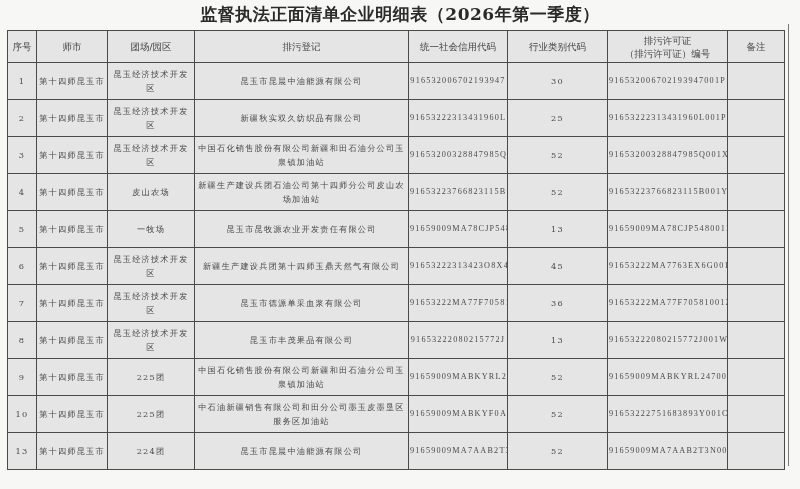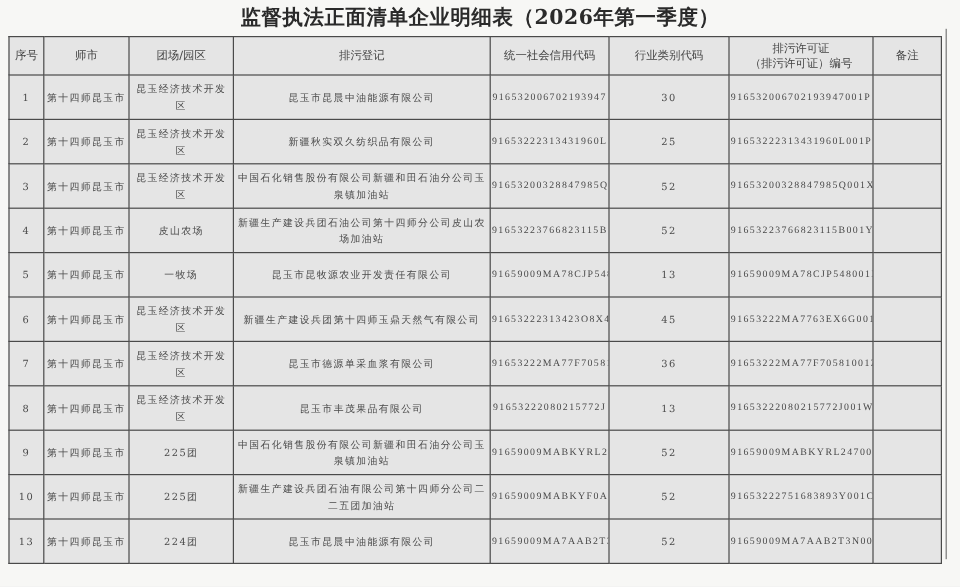--- a/index.html
+++ b/index.html
@@ -176,21 +176,21 @@
       <td class="company">中国石化销售股份有限公司新疆和田石油分公司玉泉镇加油站</td>
       <td class="code">91659009MABKYRL247</td>
       <td class="num">52</td>
       <td class="code">91659009MABKYRL247001X</td>
       <td></td>
     </tr>
     <tr>
       <td class="num">10</td>
       <td>第十四师昆玉市</td>
       <td>225团</td>
-      <td class="company">新疆生产建设兵团石油有限公司第十四师分公司二二五团加油站</td>
+      <td class="company">中石油新疆销售有限公司和田分公司墨玉皮墨垦区服务区加油站</td>
       <td class="code">91659009MABKYF0A3J</td>
       <td class="num">52</td>
       <td class="code">91653222751683893Y001C</td>
       <td></td>
     </tr>
     <tr>
       <td class="num">13</td>
       <td>第十四师昆玉市</td>
       <td>224团</td>
       <td class="company">昆玉市昆晨中油能源有限公司</td>

